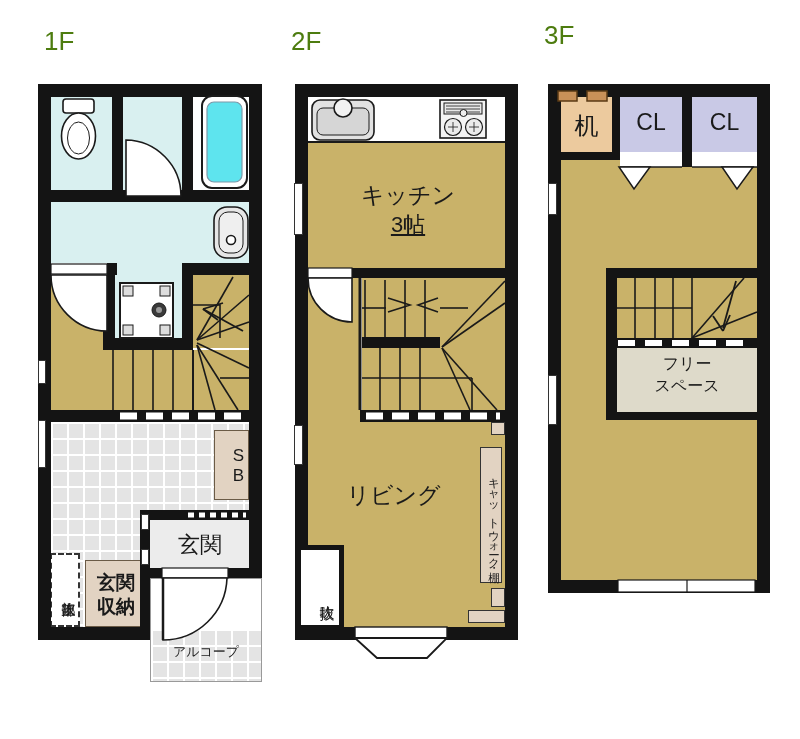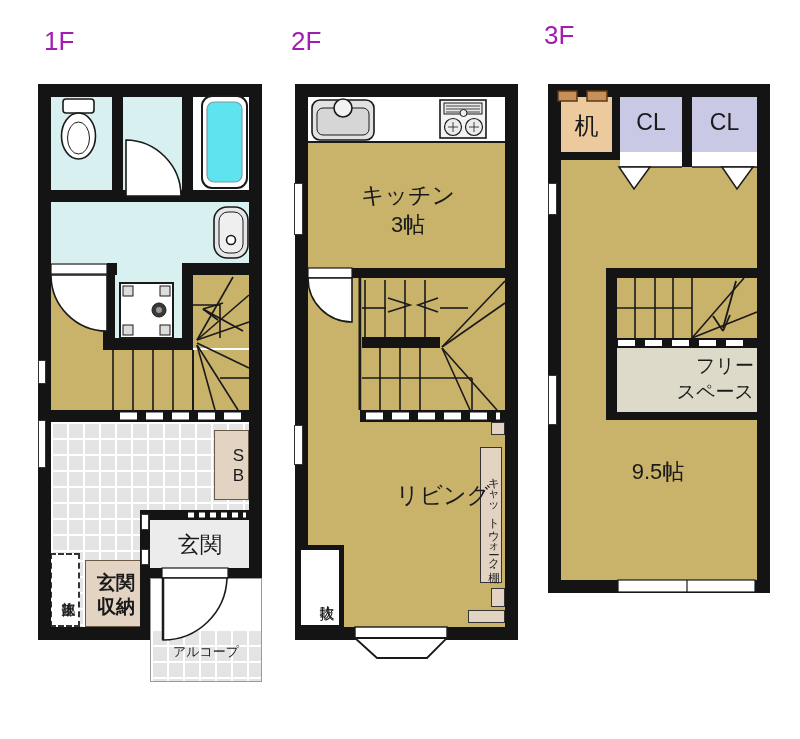--- a/index.html
+++ b/index.html
@@ -20,21 +20,21 @@
   .lav{position:absolute;background:var(--closet-lavender);}
   .peach{position:absolute;background:var(--desk-peach);}
   .freesp{position:absolute;background:var(--free-space-beige);}
   .tiles{position:absolute;background-color:var(--tile-gray);
     background-image:linear-gradient(#ffffff 2px,transparent 2px),
                      linear-gradient(90deg,#ffffff 2px,transparent 2px);
     background-size:16px 16px;}
   .plain{position:absolute;background:var(--entrance-gray);}
   .win{position:absolute;background:#fff;border:1px solid #333;box-sizing:border-box;}
   .lbl{position:absolute;color:#1a1a1a;z-index:20;text-align:center;line-height:1.3;}
-  .floor-id{position:absolute;color:#a21caf;font-size:26px;z-index:20;}
+  .floor-id{position:absolute;color:#4d7c0f;font-size:26px;z-index:20;}
   .vtext{writing-mode:vertical-rl;text-orientation:upright;letter-spacing:1px;}
   .two-line{word-break:break-all;font-weight:bold;}
   #linework{position:absolute;left:0;top:0;z-index:10;pointer-events:none;}
   #watermark{position:absolute;z-index:50;font-size:27px;font-weight:600;
     color:var(--watermark-white);letter-spacing:2px;white-space:nowrap;}
   .dashedbox{position:absolute;background:#fff;border:2px dashed #333;box-sizing:border-box;}
   .voidbox{position:absolute;background:#fff;border:5px solid var(--wall-black);box-sizing:border-box;}
   .catstep{position:absolute;background:var(--storage-beige);border:1px solid #333;box-sizing:border-box;}
 </style>
 </head>
@@ -115,23 +115,23 @@
     <div class="catstep" style="left:480px;top:447px;width:22px;height:136px;"></div>
     <div class="catstep" style="left:491px;top:422px;width:14px;height:13px;"></div>
     <div class="catstep" style="left:491px;top:588px;width:14px;height:19px;"></div>
     <div class="catstep" style="left:468px;top:610px;width:37px;height:13px;"></div>
 
     <div class="win" style="left:294px;top:183px;width:9px;height:52px;"></div>
     <div class="win" style="left:294px;top:425px;width:9px;height:40px;"></div>
 
     <div class="lbl" style="left:318px;top:181px;width:180px;text-align:center;">
       <div style="font-size:23px;">キッチン</div>
-      <div style="font-size:22px;">3帖</div>
+      <div style="font-size:22px;text-decoration:underline;">3帖</div>
     </div>
-    <div class="lbl" style="left:315px;top:481px;width:175px;text-align:right;">
+    <div class="lbl" style="left:306px;top:481px;width:175px;">
       <div style="font-size:23px;">リビング</div>
     </div>
     <div class="lbl vtext" style="left:303px;top:566px;width:34px;height:56px;font-size:15px;letter-spacing:0;">吹抜</div>
     <div class="lbl vtext" style="left:481px;top:452px;width:20px;height:128px;font-size:11.5px;letter-spacing:0;">キャットウォーク・棚</div>
   </section>
 
   <section>
     <div class="floor-id" style="left:544px;top:20px;">3F</div>
 
     <div class="abs" style="left:561px;top:97px;width:196px;height:483px;background:#fff;"></div>
@@ -154,26 +154,25 @@
     <div class="wall" style="left:612px;top:268px;width:145px;height:10px;"></div>
     <div class="wall" style="left:606px;top:268px;width:11px;height:152px;"></div>
     <div class="wall" style="left:606px;top:412px;width:151px;height:8px;"></div>
 
     <div class="win" style="left:548px;top:183px;width:9px;height:32px;"></div>
     <div class="win" style="left:548px;top:375px;width:9px;height:50px;"></div>
 
     <div class="lbl" style="left:561px;top:110px;width:51px;font-size:24px;">机</div>
     <div class="lbl" style="left:620px;top:108px;width:62px;font-size:23px;">CL</div>
     <div class="lbl" style="left:692px;top:108px;width:65px;font-size:23px;">CL</div>
-    <div class="lbl" style="left:620px;top:353px;width:134px;font-size:19px;line-height:1.35;text-align:right;">
+    <div class="lbl" style="left:620px;top:353px;width:134px;font-size:16px;line-height:1.35;">
       <div>フリー</div>
       <div>スペース</div>
     </div>
     <div class="lbl" style="left:570px;top:458px;width:176px;">
-      <div style="font-size:22px;">9.5帖</div>
     </div>
   </section>
 
   <svg id="linework" width="800" height="739" viewBox="0 0 800 739">
 
     <g stroke="#1a1a1a" stroke-width="1.6" fill="none">
       <g>
         <rect x="63" y="99" width="31" height="14" rx="3" fill="#fff"></rect>
         <ellipse cx="78.5" cy="136" rx="17" ry="23" fill="#fff"></ellipse>
         <ellipse cx="78.5" cy="138" rx="11" ry="16" fill="#fff" stroke-width="1"></ellipse>

